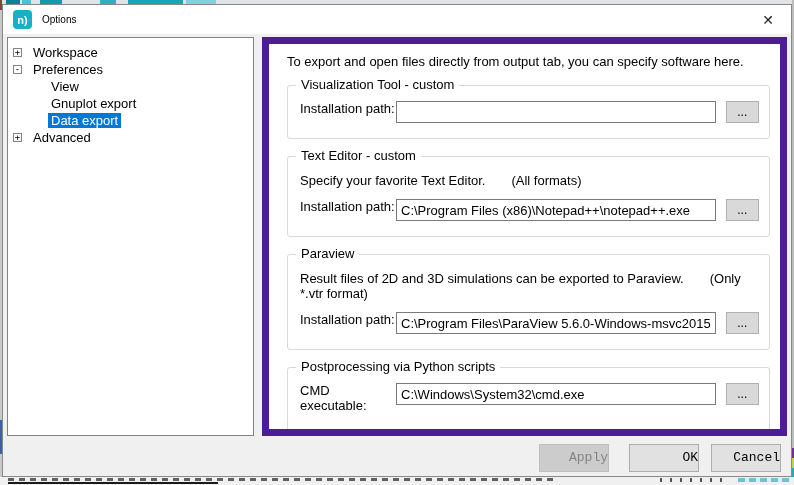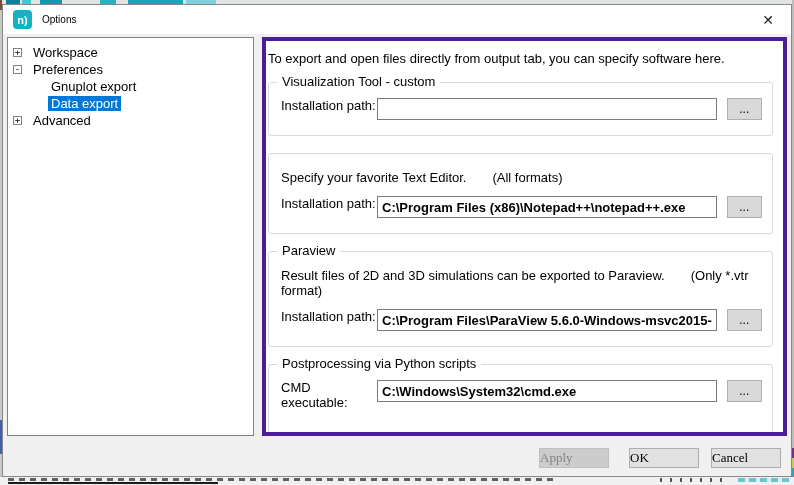--- a/index.html
+++ b/index.html
@@ -38,39 +38,39 @@
   .client { flex:1 1 auto; min-height:0; display:flex; gap:8px; padding:3px 4px; background:#f0f0f0; }
   .tree-panel { width:247px; flex:0 0 auto; background:#fff; border:1px solid #828282; padding-top:6px; overflow:hidden; }
   .tree-row { height:17px; display:flex; align-items:center; font-size:13px; color:#000; }
   .expander { width:9px; height:9px; margin-left:5px; border:1px solid #848484; background:#fff;
      display:flex; align-items:center; justify-content:center;
      font-family:"DejaVu Sans Mono", monospace; font-size:9px; line-height:9px; color:#000; flex:0 0 auto; }
   .tree-label-root { margin-left:8px; padding:0 3px; }
   .tree-label-child { margin-left:40px; padding:0 3px; }
   .tree-row.selected .tree-label-child { background:#0078d7; color:#fff; }
 
-  .content-panel { flex:1 1 auto; background:#fff; border:4px solid #4c1d95; padding:8px 8px 0 0; overflow:hidden; }
+  .content-panel { flex:1 1 auto; background:#fff; border:7px solid #4c1d95; padding:8px 8px 0 16px; overflow:hidden; }
   .intro { font-size:13px; color:#000; margin:2px 0 16px 2px; }
 
   .group { position:relative; border:1px solid #d9d9d9; border-radius:3px; margin:0 2px 17px 2px;
      padding:15px 10px 15px 10px; }
   .group-title { position:absolute; top:-9px; left:8px; background:#fff; padding:0 5px; font-size:13px; color:#000; }
   .desc-row { font-size:13px; color:#000; margin:1px 0 11px 2px; }
   .formats { margin-left:26px; }
   .field-row { display:flex; align-items:flex-start; }
   .field-label { width:96px; flex:0 0 auto; font-size:13px; color:#000; margin-left:2px; }
   .path-input { width:364px; height:22px; border:1px solid #7a7a7a; font-family:"Liberation Sans", sans-serif;
-     font-size:13px; padding:0 4px; color:#000; background:#fff; border-radius:0;font-weight:bold; }
+     font-size:13px; padding:0 4px; color:#000; background:#fff; border-radius:0; }
   .browse-btn { width:38px; height:22px; margin-left:10px; background:#d9d9d9; border:1px solid #b0b0b0;
      font-size:12px; color:#000; line-height:18px; text-align:center; font-family:"Liberation Sans", sans-serif; }
   .group-pp { padding-bottom:34px; }
 
   .footer { flex:0 0 37px; display:flex; align-items:center; justify-content:flex-end; gap:12px;
      padding-right:10px; background:#f0f0f0; }
-  .btn { width:70px; height:20px; font-family:Liberation Serif, serif; font-size:13px; text-align:left; }
+  .btn { width:70px; height:28px; font-family:Liberation Mono, monospace; font-size:13px; text-align:right; }
   .btn-apply { background:#cccccc; border:1px solid #bfbfbf; color:#848484; margin-right:8px; }
   .btn-ok, .btn-cancel { background:#e1e1e1; border:1px solid #adadad; color:#000; }
 </style>
 </head>
 <body>
 
 <div class="screen">
 
   <div class="bg-top">
     <div class="frag" style="left:6px;width:14px;background:#0d7f96"></div>
@@ -113,20 +113,23 @@
       <div class="tree-panel">
         <div class="tree-row">
           <span class="expander">+</span>
           <span class="tree-label-root">Workspace</span>
         </div>
         <div class="tree-row">
           <span class="expander">-</span>
           <span class="tree-label-root">Preferences</span>
         </div>
         <div class="tree-row">
+          <span class="tree-label-child">View</span>
+        </div>
+        <div class="tree-row">
           <span class="tree-label-child">Gnuplot export</span>
         </div>
         <div class="tree-row selected">
           <span class="tree-label-child">Data export</span>
         </div>
         <div class="tree-row">
           <span class="expander">+</span>
           <span class="tree-label-root">Advanced</span>
         </div>
       </div>
@@ -137,20 +140,21 @@
         <div class="group">
           <span class="group-title">Visualization Tool - custom</span>
           <div class="field-row">
             <span class="field-label">Installation path:</span>
             <input class="path-input" type="text" value="" style="">
             <button class="browse-btn">...</button>
           </div>
         </div>
 
         <div class="group">
+          <span class="group-title">Text Editor - custom</span>
           <div class="desc-row">
             <span>Specify your favorite Text Editor.</span><span class="formats">(All formats)</span>
           </div>
           <div class="field-row">
             <span class="field-label">Installation path:</span>
             <input class="path-input" type="text" value="C:\Program Files (x86)\Notepad++\notepad++.exe" style="">
             <button class="browse-btn">...</button>
           </div>
         </div>
 

